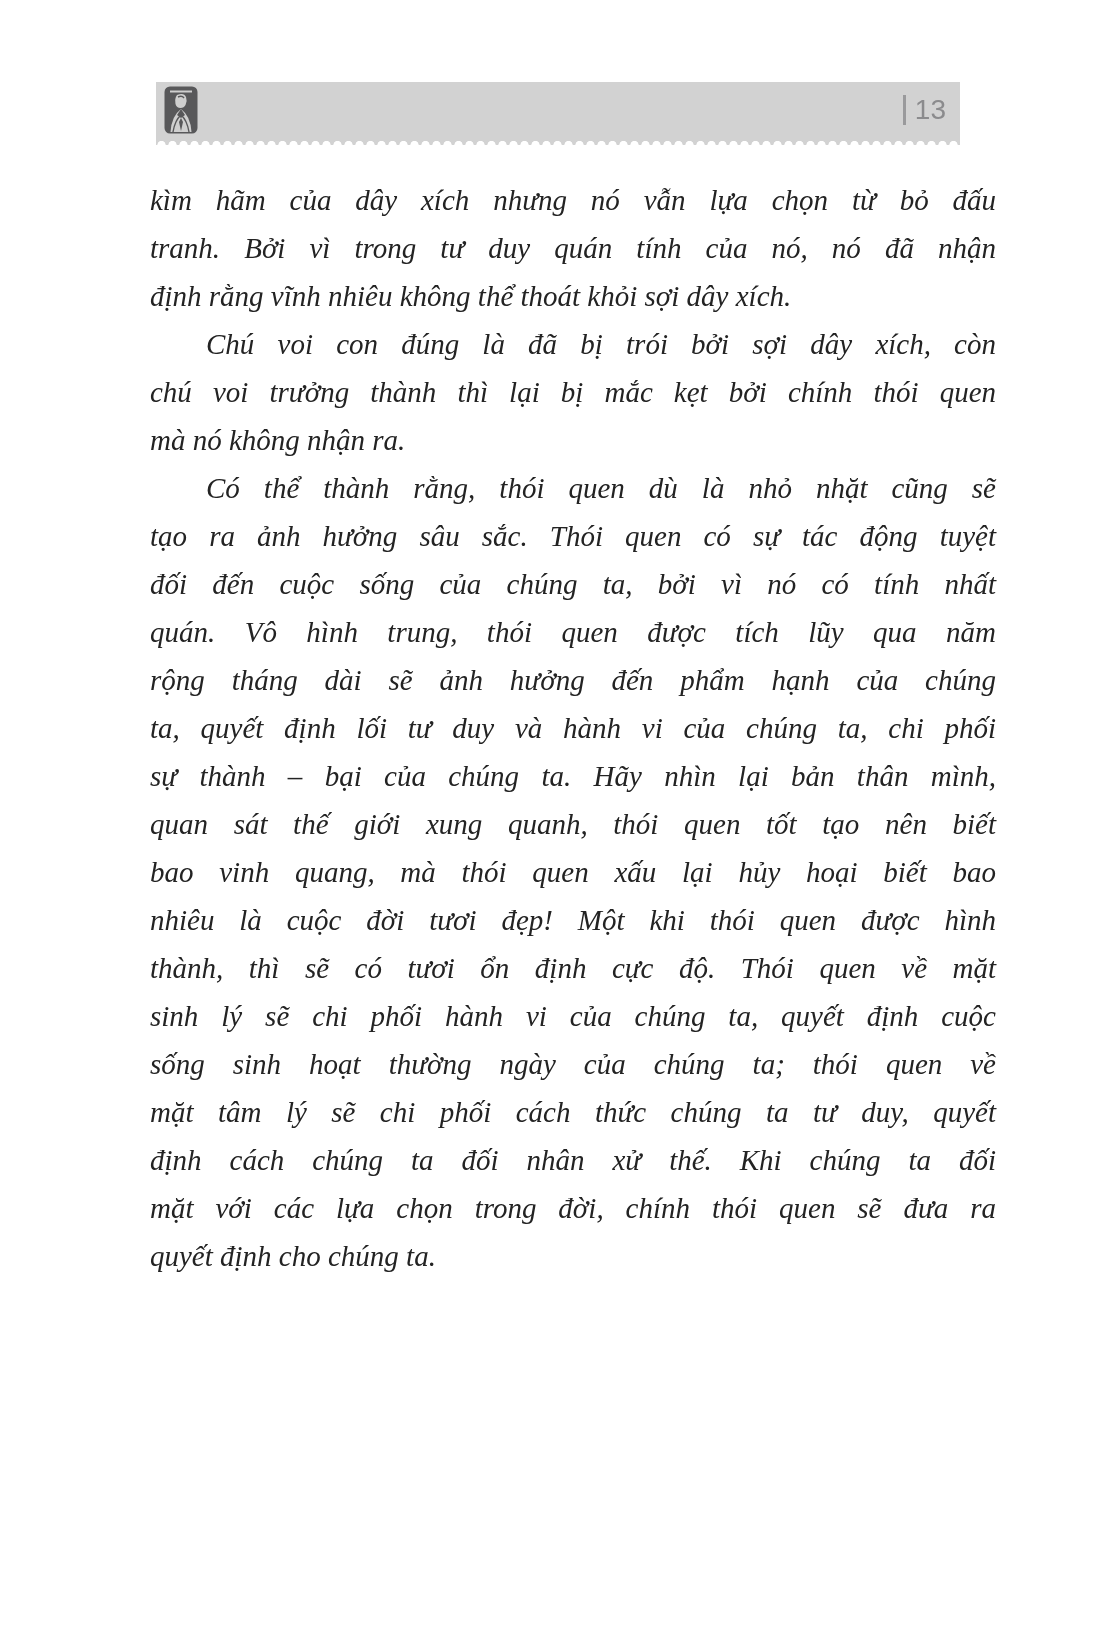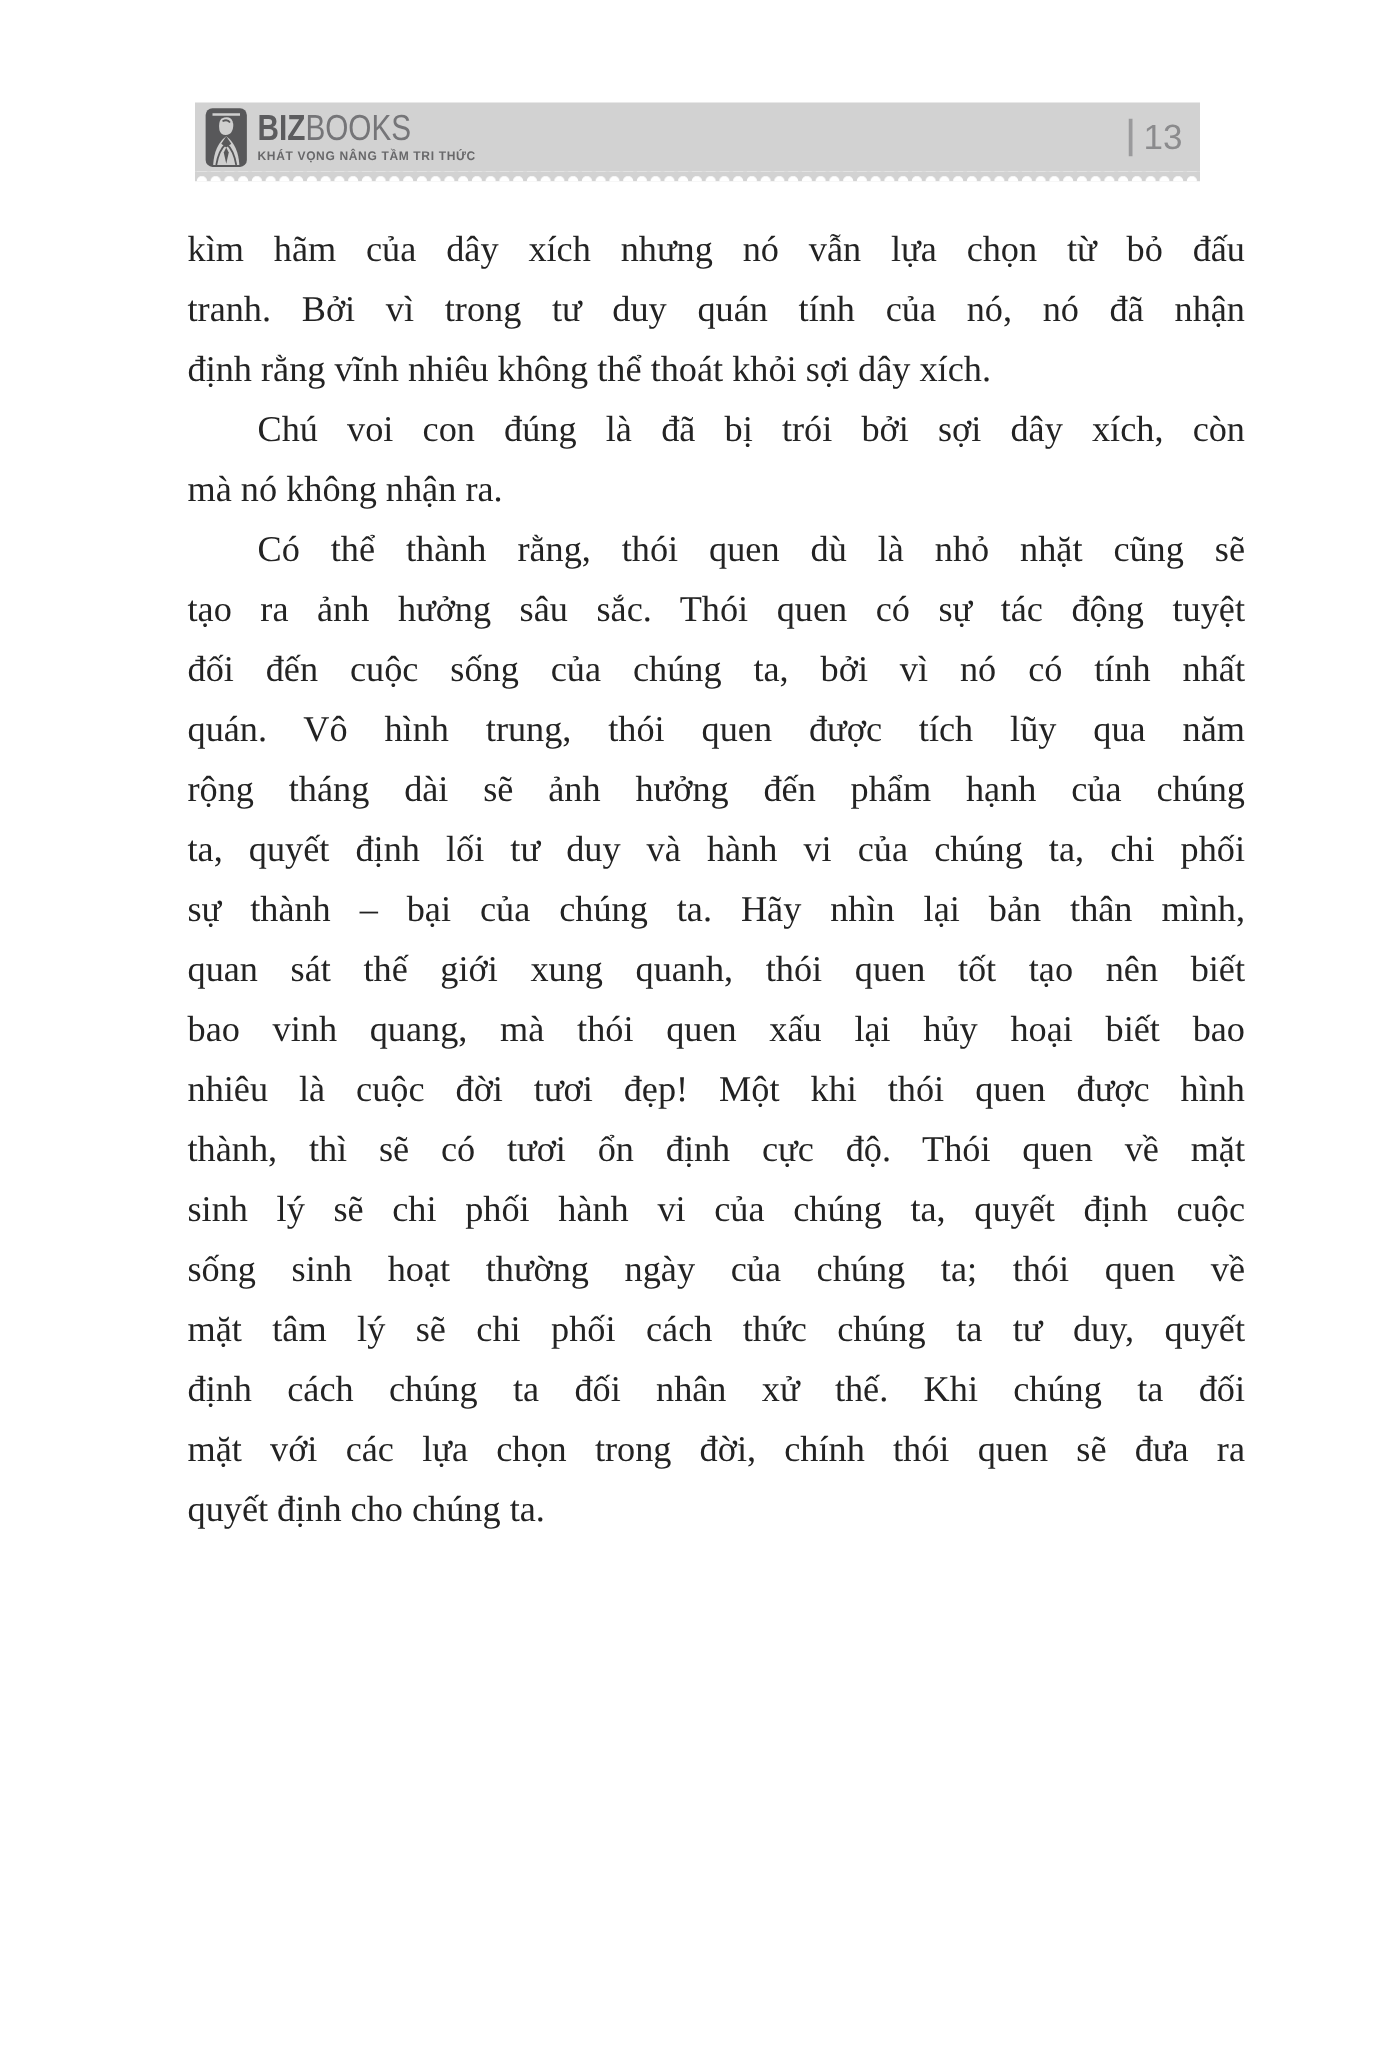--- a/index.html
+++ b/index.html
@@ -80,20 +80,21 @@
 
   
   .body-text {
     position: absolute;
     left: 150px; top: 176px;
     width: 846px;
     font-family: "Liberation Serif", serif;
     font-size: 29px;
     line-height: 48px;
     color: #232323;
+    font-style: italic;
   }
   .para { margin: 0; }
   .para + .para { }
   .line {
     text-align: justify;
     text-align-last: justify;
     white-space: normal;
   }
   .line.last { text-align-last: left; }
   .para.indent .line:first-child { text-indent: 56px; }
@@ -109,42 +110,37 @@
         <rect x="0.5" y="0.5" width="33" height="47" rx="5.5" fill="#58585a"></rect>
         <path d="M6 5.5 H28" stroke="#cfcfcf" stroke-width="2" fill="none"></path>
         <path d="M13 9 q7 -3 9 2 q1.5 4 -0.5 8 q-1.5 3 -5 3 q-4 0 -5 -4 q-1 -6 1.5 -9 z" fill="#cfcfcf"></path>
         <path d="M14 11 q4 -2 6 1" stroke="#58585a" stroke-width="1.4" fill="none"></path>
         <path d="M6.5 46 q1 -16 10.5 -23 q9.5 7 10.5 23 z" fill="#cfcfcf"></path>
         <path d="M17 23 l-4 6 l4 3 l4 -3 z" fill="#58585a"></path>
         <path d="M17 32 l-2 4 l2 9 l2 -9 z" fill="#58585a"></path>
         <path d="M9 46 q2 -12 8 -17" stroke="#58585a" stroke-width="1.4" fill="none"></path>
         <path d="M25 46 q-2 -12 -8 -17" stroke="#58585a" stroke-width="1.4" fill="none"></path>
       </svg>
-      <div class="logo-text">
-        <div class="brand">
-          <span class="biz">BIZ</span><span class="books">BOOKS</span>
-        </div>
-        <div class="tagline">KHÁT VỌNG NÂNG TẦM TRI THỨC</div>
-      </div>
     </div>
     <div class="pageno">
       <span class="pn-divider"></span>
       <span>13</span>
     </div>
   </div>
   <div class="scallop-edge"></div>
 
   <div class="body-text">
       <div class="para">
         <div class="line">kìm hãm của dây xích nhưng nó vẫn lựa chọn từ bỏ đấu</div>
         <div class="line">tranh. Bởi vì trong tư duy quán tính của nó, nó đã nhận</div>
         <div class="line last">định rằng vĩnh nhiêu không thể thoát khỏi sợi dây xích.</div>
       </div>
       <div class="para indent">
         <div class="line">Chú voi con đúng là đã bị trói bởi sợi dây xích, còn</div>
+        <div class="line">chú voi trưởng thành thì lại bị mắc kẹt bởi chính thói quen</div>
         <div class="line last">mà nó không nhận ra.</div>
       </div>
       <div class="para indent">
         <div class="line">Có thể thành rằng, thói quen dù là nhỏ nhặt cũng sẽ</div>
         <div class="line">tạo ra ảnh hưởng sâu sắc. Thói quen có sự tác động tuyệt</div>
         <div class="line">đối đến cuộc sống của chúng ta, bởi vì nó có tính nhất</div>
         <div class="line">quán. Vô hình trung, thói quen được tích lũy qua năm</div>
         <div class="line">rộng tháng dài sẽ ảnh hưởng đến phẩm hạnh của chúng</div>
         <div class="line">ta, quyết định lối tư duy và hành vi của chúng ta, chi phối</div>
         <div class="line">sự thành – bại của chúng ta. Hãy nhìn lại bản thân mình,</div>

